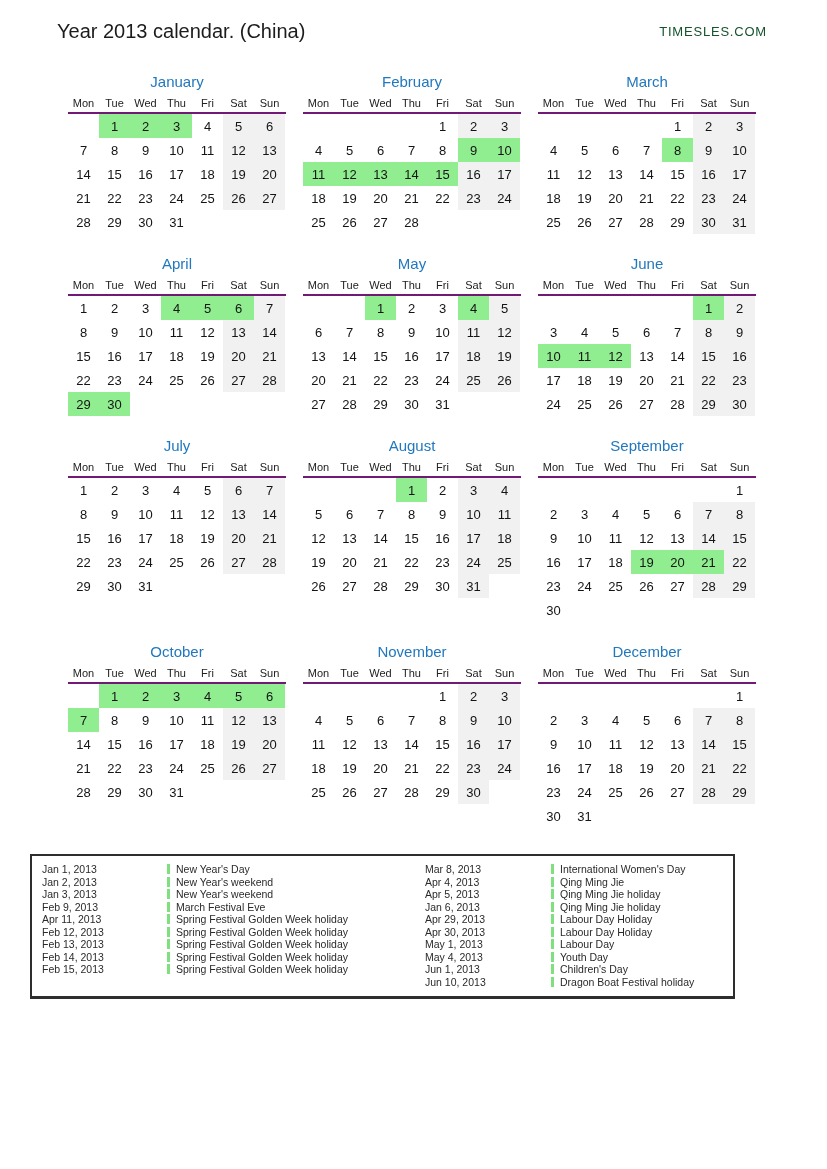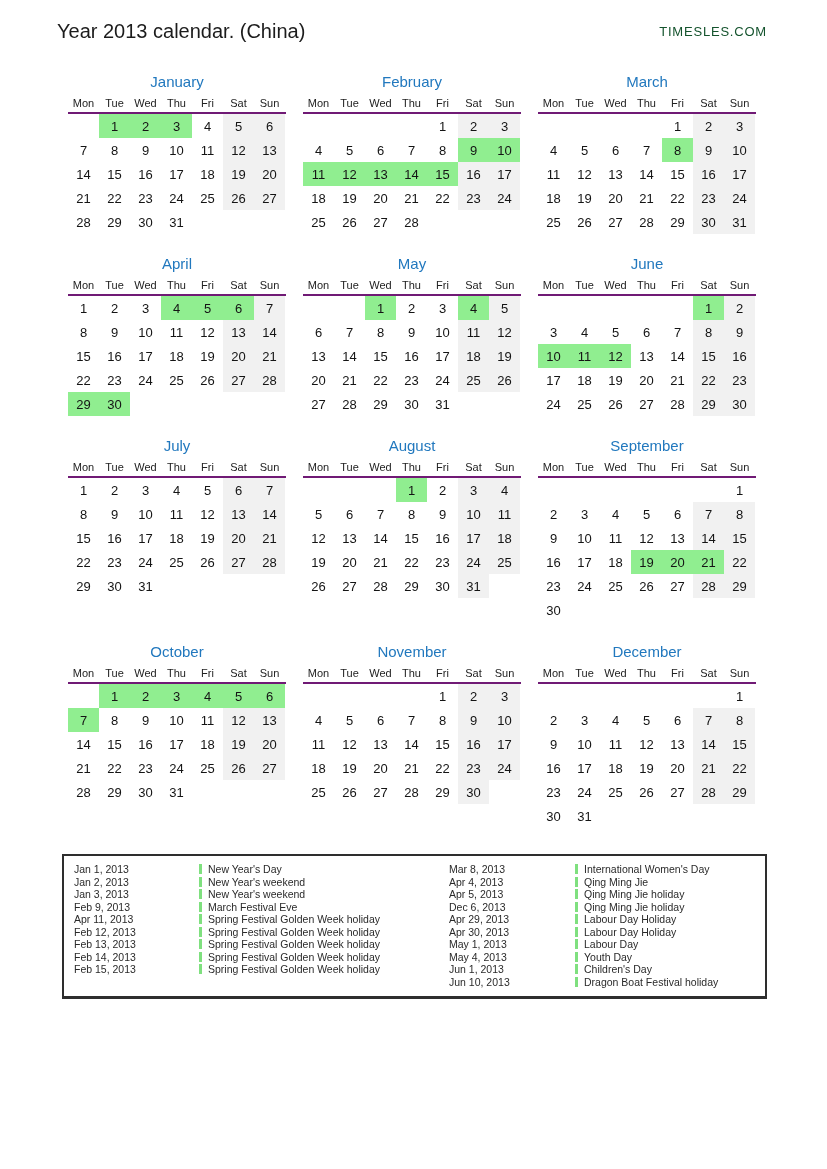--- a/index.html
+++ b/index.html
@@ -19,23 +19,23 @@
             column-gap:17px; row-gap:21px; margin:30px 4px 0 68px; align-items:start; }
   .month-title { text-align:center; color:#2178be; font-size:15px; margin-bottom:7px; }
   .dh-row { display:flex; border-bottom:2px solid #701a75; padding-bottom:3px; }
   .dh { width:31px; text-align:center; font-size:11px; color:#222; }
   .week { display:flex; }
   .cell { width:31px; height:24px; display:flex; align-items:center; justify-content:center;
           font-size:13px; color:#141414; }
   .cell.weekend { background:#f1f1f1; }
   .cell.holiday { background:#90ee90; }
 
-  .legend { margin:26px 0 0 62px; width:705px; box-sizing:border-box;
+  .legend { margin:26px 0 0 30px; width:705px; box-sizing:border-box;
             border:2px solid #2e2e2e; border-bottom-width:3px;
-            padding:7px 10px 8px 10px; display:flex; }
+            padding:7px 10px 8px 10px; display:flex;gap:8px; }
   .legend-col { display:flex; flex-direction:column; }
   .legend-col.c1 { width:375px; }
   .legend-col.c2 { flex:1; }
   .legend-row { display:flex; align-items:center; height:12.5px; font-size:10.5px; color:#2a2a2a; }
   .legend-date { width:125px; flex:none; }
   .c2 .legend-date { width:126px; }
   .legend-bar { width:3px; height:10px; background:#7fe07f; margin-right:6px; flex:none; }
   .legend-name { white-space:nowrap; }
 </style>
 </head>
@@ -809,21 +809,21 @@
         <span class="legend-date">Apr 4, 2013</span>
         <span class="legend-bar"></span>
         <span class="legend-name">Qing Ming Jie</span>
       </div>
       <div class="legend-row">
         <span class="legend-date">Apr 5, 2013</span>
         <span class="legend-bar"></span>
         <span class="legend-name">Qing Ming Jie holiday</span>
       </div>
       <div class="legend-row">
-        <span class="legend-date">Dec 6, 2013</span>
+        <span class="legend-date">Jan 6, 2013</span>
         <span class="legend-bar"></span>
         <span class="legend-name">Qing Ming Jie holiday</span>
       </div>
       <div class="legend-row">
         <span class="legend-date">Apr 29, 2013</span>
         <span class="legend-bar"></span>
         <span class="legend-name">Labour Day Holiday</span>
       </div>
       <div class="legend-row">
         <span class="legend-date">Apr 30, 2013</span>

